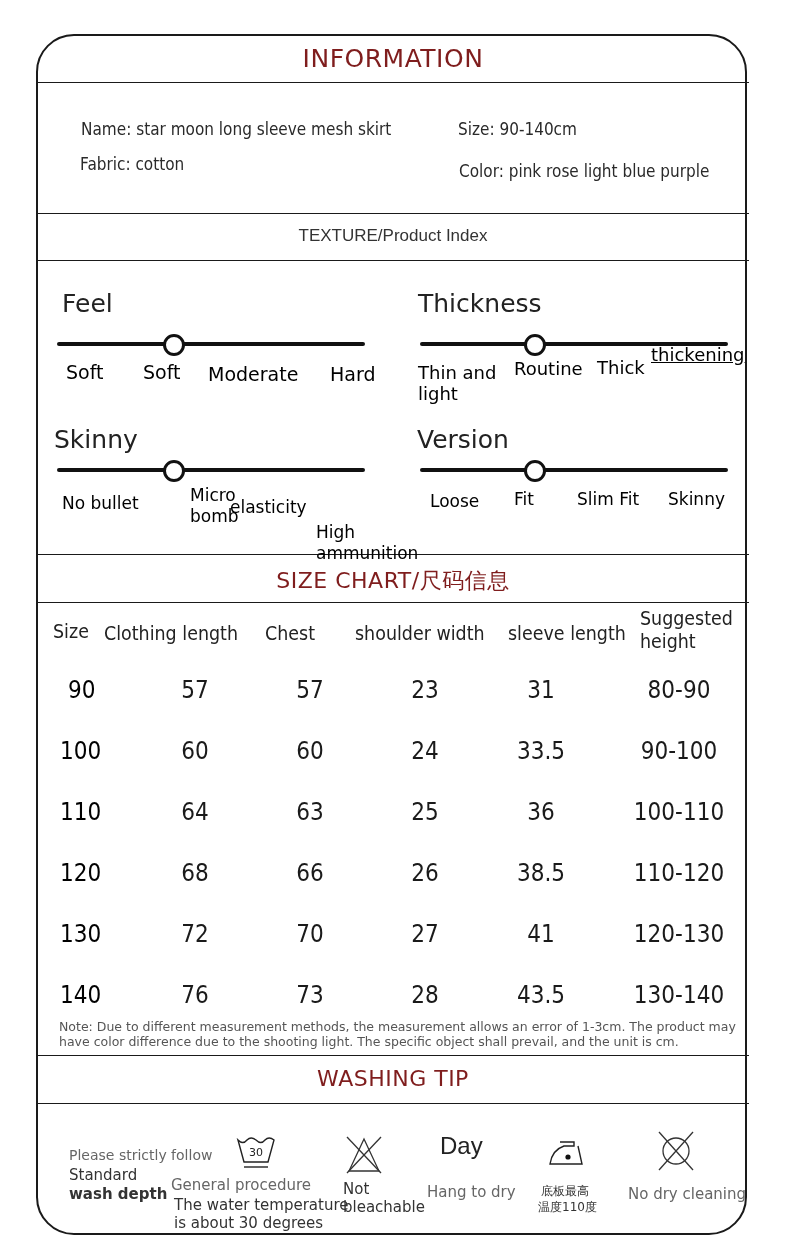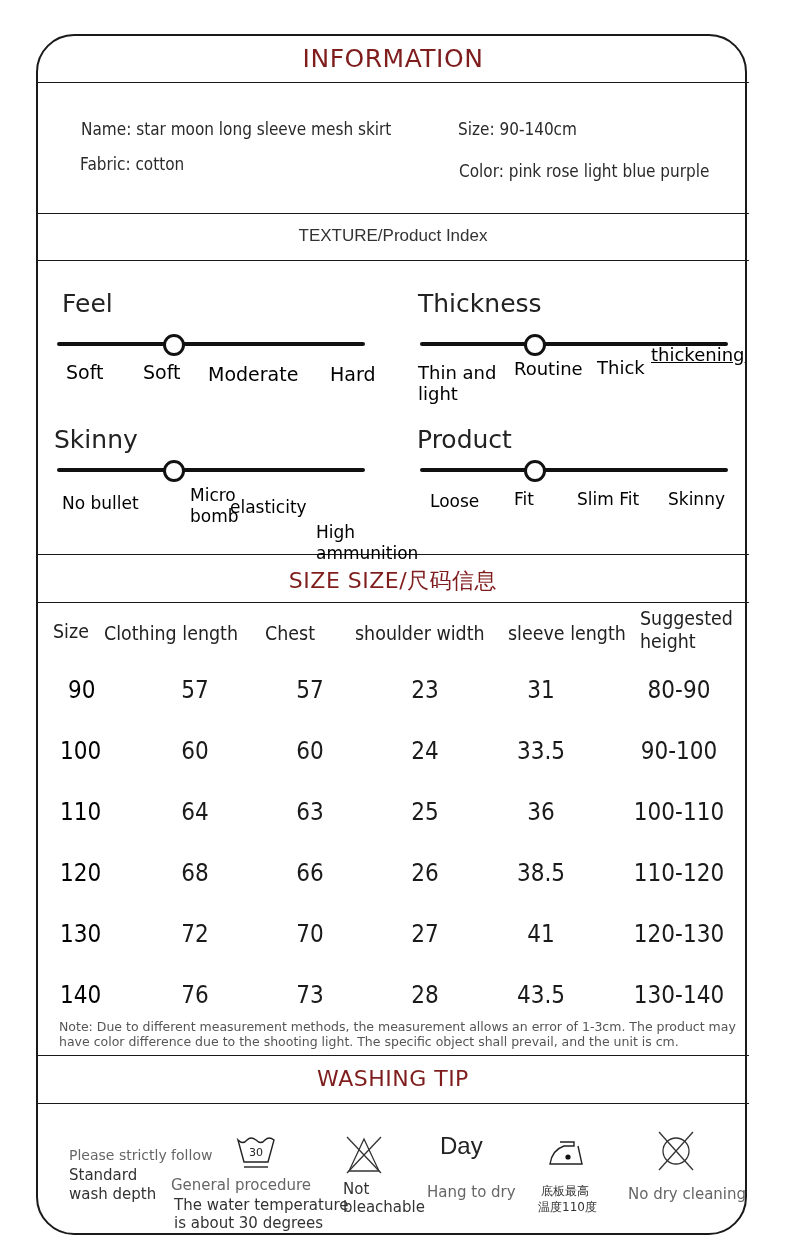--- a/index.html
+++ b/index.html
@@ -61,29 +61,29 @@
 <div class="abs opt" style="left:651px;top:344px;text-decoration:underline;">thickening</div>
 
 <div class="abs idx-title" style="left:54px;top:425px;">Skinny</div>
 <div class="slider-line" style="left:57px;top:468px;width:308px;"></div>
 <div class="knob" style="left:163px;top:460px;"></div>
 <div class="abs opt" style="left:62px;top:493px;font-size:17px;">No bullet</div>
 <div class="abs opt" style="left:150px;top:485px;font-size:17px;white-space:normal;width:60px;margin-left:40px;">Micro bomb</div>
 <div class="abs opt" style="left:230px;top:497px;font-size:17px;">elasticity</div>
 <div class="abs opt" style="left:316px;top:484px;font-size:17px;white-space:normal;width:110px;margin-top:38px;">High ammunition</div>
 
-<div class="abs idx-title" style="left:417px;top:425px;">Product</div>
+<div class="abs idx-title" style="left:417px;top:425px;">Version</div>
 <div class="slider-line" style="left:420px;top:468px;width:308px;"></div>
 <div class="knob" style="left:524px;top:460px;"></div>
 <div class="abs opt" style="left:430px;top:491px;font-size:17px;">Loose</div>
 <div class="abs opt" style="left:514px;top:489px;font-size:17px;">Fit</div>
 <div class="abs opt" style="left:577px;top:489px;font-size:17px;text-align:right;">Slim Fit</div>
 <div class="abs opt" style="left:668px;top:489px;font-size:17px;">Skinny</div>
 
-<div class="abs title-bold" style="left:0;width:786px;text-align:center;top:566px;font-size:22px;">SIZE SIZE/尺码信息</div>
+<div class="abs title-bold" style="left:0;width:786px;text-align:center;top:566px;font-size:22px;">SIZE CHART/尺码信息</div>
 
 <div class="abs th" style="left:53px;top:620px;">Size</div>
 <div class="abs th" style="left:104px;top:622px;">Clothing length</div>
 <div class="abs th" style="left:265px;top:622px;">Chest</div>
 <div class="abs th" style="left:355px;top:622px;">shoulder width</div>
 <div class="abs th" style="left:508px;top:622px;">sleeve length</div>
 <div class="abs th" style="left:640px;top:607px;white-space:normal;width:105px;line-height:23px;">Suggested height</div>
 
 <div id="size-rows">
     <div class="cell size" style="top: 676px; left: 65px;">90</div>
@@ -124,21 +124,21 @@
     <div class="cell" style="top: 981px; left: 624px;">130-140</div>
   </div>
 
 <div class="abs note" style="left:59px;top:1019px;">Note: Due to different measurement methods, the measurement allows an error of 1-3cm. The product may</div>
 <div class="abs note" style="left:59px;top:1034px;">have color difference due to the shooting light. The specific object shall prevail, and the unit is cm.</div>
 
 <div class="abs title-bold" style="left:0;width:786px;text-align:center;top:1066px;font-size:22px;">WASHING TIP</div>
 
 <div class="abs wash grey" style="left:69px;top:1146px;font-size:14px;">Please strictly follow</div>
 <div class="abs wash" style="left:69px;top:1166px;">Standard</div>
-<div class="abs wash" style="left:69px;top:1185px;">wash depth</div>
+<div class="abs wash" style="left:69px;top:1185px;font-weight:bold;">wash depth</div>
 
 <div class="abs" style="left:234px;top:1136px;">
   <svg width="44" height="34" viewBox="0 0 44 34">
     <path d="M4 4 Q9 9 13 4 Q17 0 22 4 Q27 9 31 4 Q35 0 40 4 L34 26 L10 26 Z" fill="none" stroke="#222" stroke-width="1.4"></path>
     <line x1="10" y1="31" x2="34" y2="31" stroke="#222" stroke-width="1.4"></line>
     <text x="22" y="20" font-size="11" text-anchor="middle" font-family="DejaVu Sans, sans-serif" fill="#222">30</text>
   </svg>
 </div>
 <div class="abs wash grey" style="left:171px;top:1176px;">General procedure</div>
 <div class="abs wash" style="left:174px;top:1196px;">The water temperature</div>

